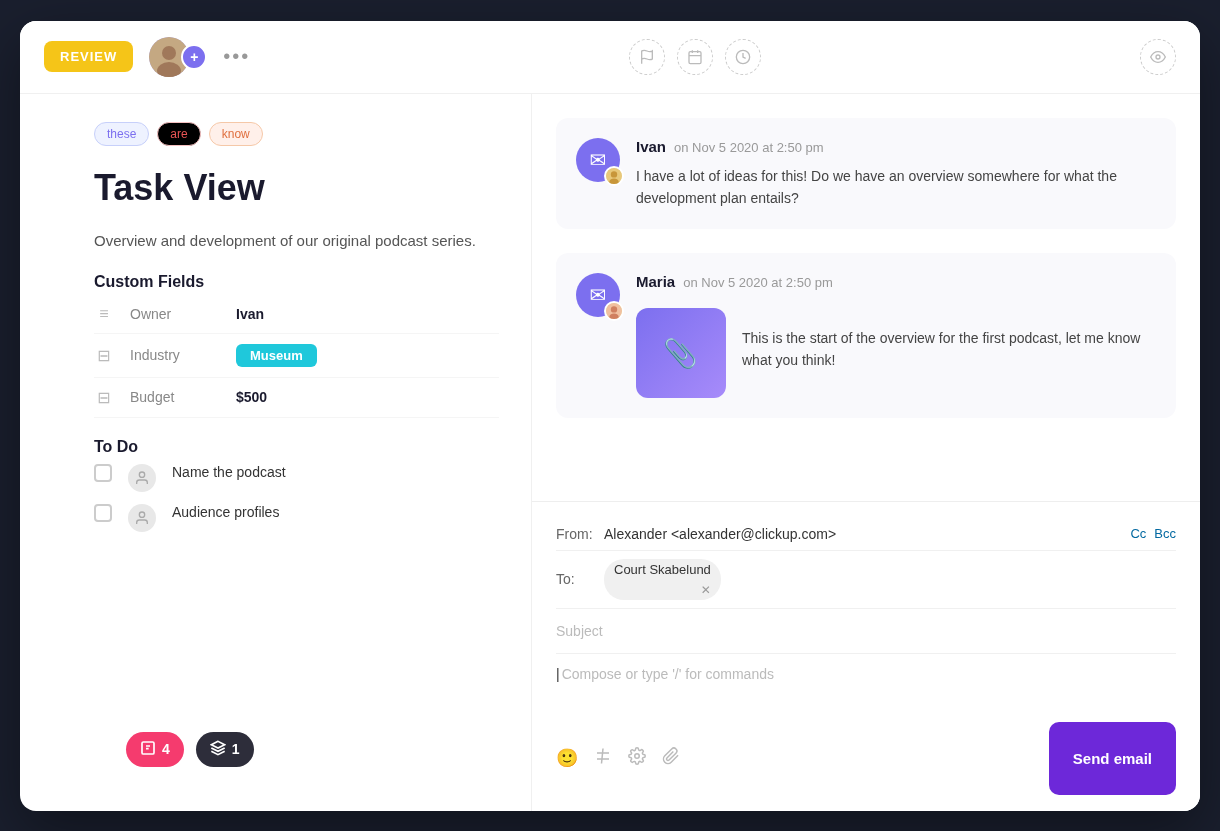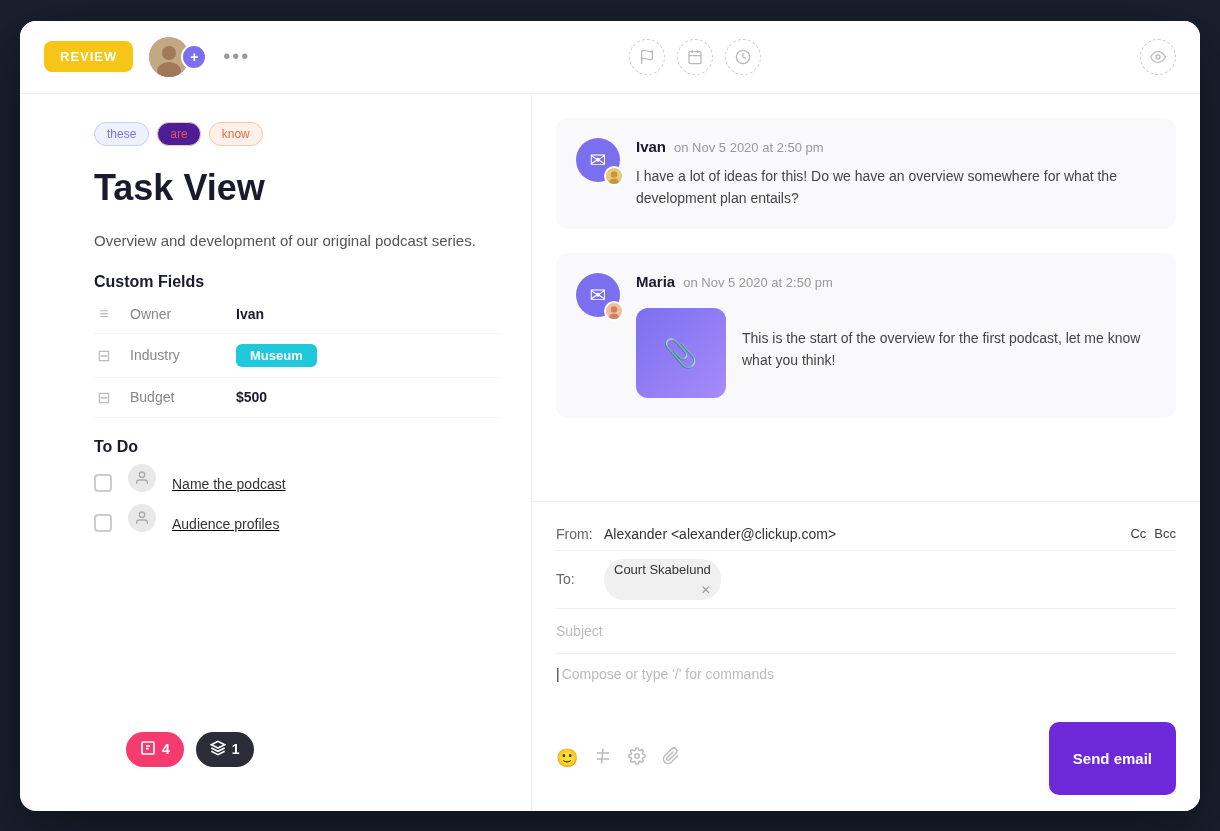--- a/index.html
+++ b/index.html
@@ -125,21 +125,21 @@
       gap: 8px;
       flex-wrap: wrap;
     }
     .tag {
       padding: 4px 12px;
       border-radius: 20px;
       font-size: 12px;
       font-weight: 500;
     }
     .tag-these { background: #eef2ff; color: #7c6fef; border: 1px solid #c7d0fa; }
-    .tag-are { background: #4c1d95; color: #e85555; border: 1px solid #f5c0c0; }
+    .tag-are { background: #000000; color: #e85555; border: 1px solid #f5c0c0; }
     .tag-tags { background: #fff0ea; color: #e07040; border: 1px solid #f5c8a8; }
     .task-title {
       font-size: 36px;
       font-weight: 700;
       color: #1a1a2e;
       line-height: 1.2;
     }
     .task-description {
       font-size: 15px;
       color: #555;
@@ -184,23 +184,22 @@
       color: #fff;
       font-size: 13px;
       font-weight: 600;
       padding: 4px 14px;
       border-radius: 6px;
     }
     .todo-section {}
     .todo-items { display: flex; flex-direction: column; gap: 12px; margin-top: 8px; }
     .todo-item {
       display: flex;
-      align-items: flex-end;
+      align-items: flex-start;
       gap: 16px;
-      text-decoration: underline;
     }
     .checkbox {
       width: 18px;
       height: 18px;
       border: 2px solid #ccc;
       border-radius: 4px;
       flex-shrink: 0;
       cursor: pointer;
     }
     .todo-avatar {
@@ -343,21 +342,21 @@
     }
     .email-label {
       color: #666;
       min-width: 40px;
     }
     .email-value {
       color: #333;
       flex: 1;
     }
     .cc-bcc {
-      color: #404040;
+      color: #0369a1;
       font-size: 13px;
       cursor: pointer;
     }
     .to-tag {
       background: #f0f0f0;
       border-radius: 20px;
       padding: 3px 10px;
       font-size: 13px;
       color: #333;
       display: flex;

